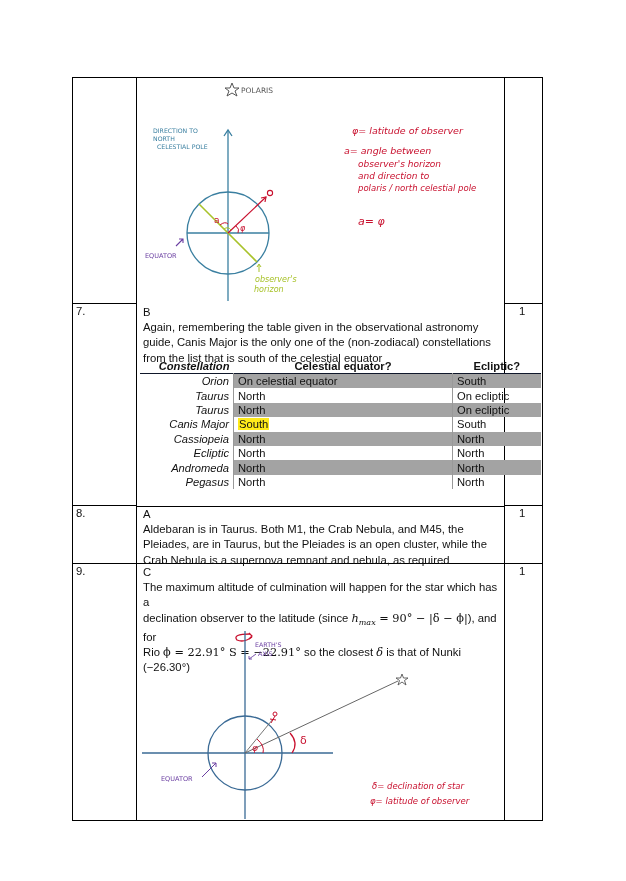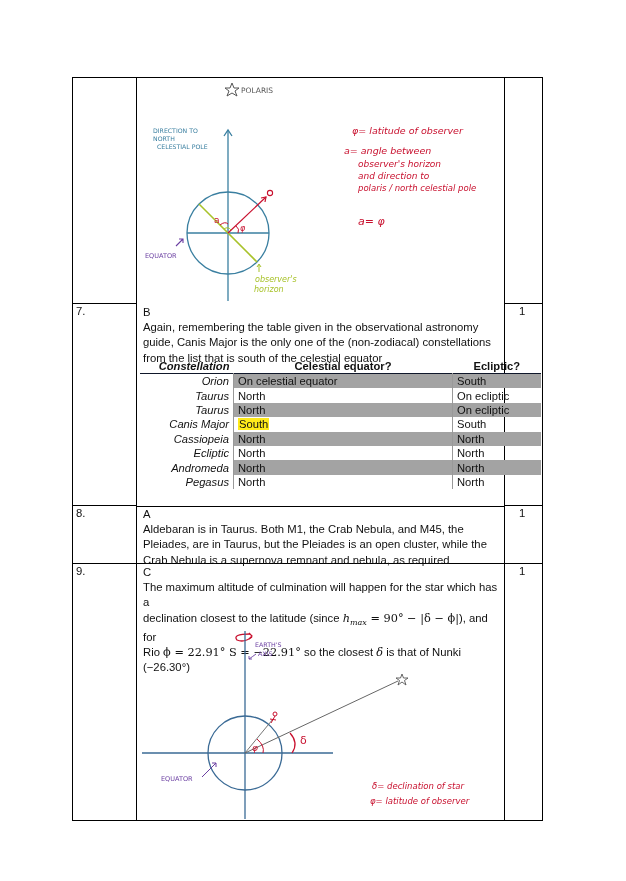--- a/index.html
+++ b/index.html
@@ -153,21 +153,21 @@
     <span class="answer">A</span>
     <span>Aldebaran is in Taurus. Both M1, the Crab Nebula, and M45, the Pleiades, are in Taurus, but the Pleiades is an open cluster, while the Crab Nebula is a supernova remnant and nebula, as required</span>
   </div>
 
   <div class="qnum" style="top:559px;">9.</div>
   <div class="mark" style="top:559px;">1</div>
   <div class="para" style="top:559px;">
     <span class="answer">C</span>
     <span>The maximum altitude of culmination will happen for the star which has a</span>
     <span style="display:block;">
-      <span>declination closest to the latitude (since </span><span class="math"><span>h</span><sub style="font-size:8px;margin-top:24px;">max</sub><span style="font-style:normal;"> = 90° − |δ − ϕ|</span></span><span>), and for</span>
+      <span>declination observer to the latitude (since </span><span class="math"><span>h</span><sub style="font-size:8px;margin-top:24px;">max</sub><span style="font-style:normal;"> = 90° − |δ − ϕ|</span></span><span>), and for</span>
     </span>
     <span style="display:block;">
       <span>Rio </span><span class="math" style="font-style:normal;">ϕ = 22.91° S = −22.91°</span><span> so the closest </span><span class="math">δ</span><span> is that of Nunki (−26.30°)</span>
     </span>
   </div>
 
   <svg style="position:absolute;left:137px;top:620px;" width="366" height="195" viewBox="137 620 366 195">
 
     <path d="M250,628 Q232,628 237,634 Q244,637 252,631" fill="none" stroke="#c8102e" stroke-width="1.3"></path>
     <polyline points="249,627 252,630 249,633" fill="none" stroke="#c8102e" stroke-width="1.2"></polyline>

